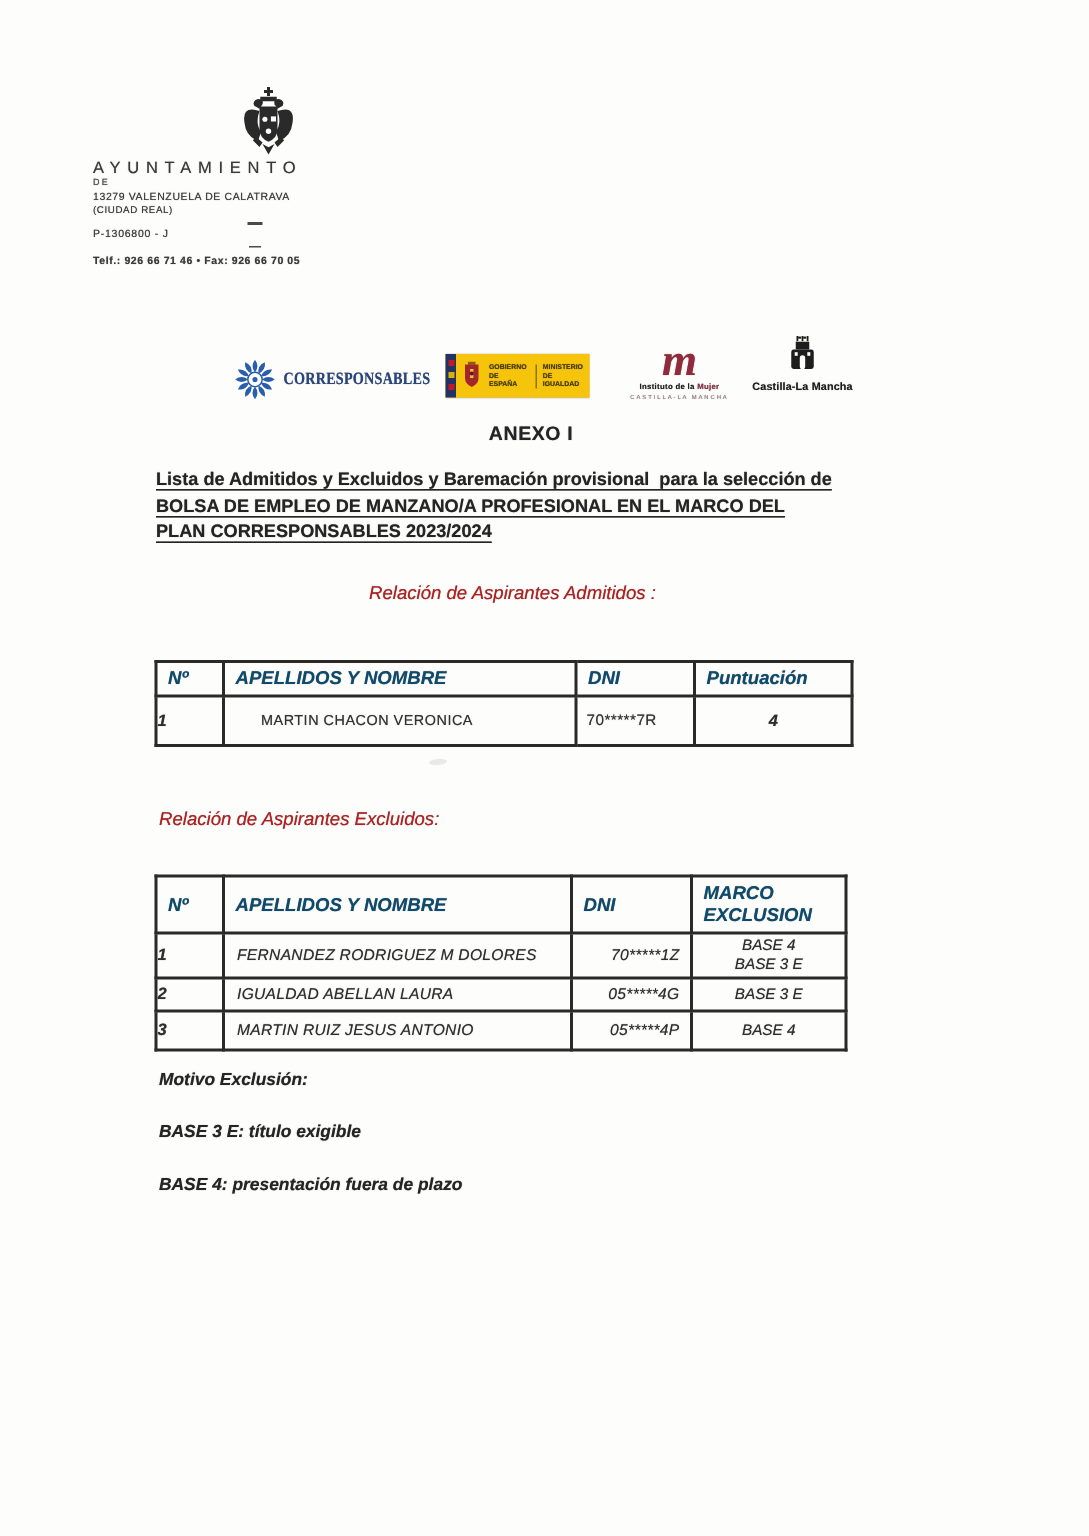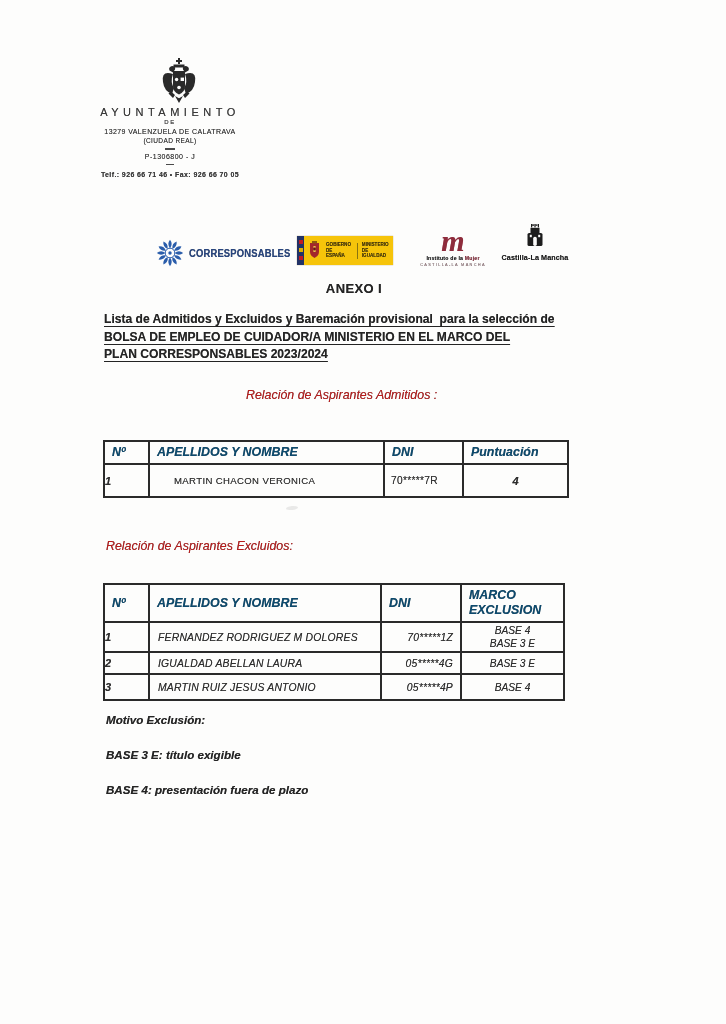--- a/index.html
+++ b/index.html
@@ -2,32 +2,32 @@
 <html><head>
 <meta charset="utf-8">
 <style>
   html,body{margin:0;padding:0;background:#e8e8e8;}
   .page{
     position:relative;width:726px;height:1024px;background:#fdfdfc;
     font-family:"Liberation Sans",sans-serif;color:#2d2d2d;overflow:hidden;
     text-shadow:0 0 .6px rgba(45,45,45,.65);
   }
   
-  .letterhead{position:absolute;left:62px;top:58px;width:216px;text-align:center;}
+  .letterhead{position:absolute;left:62px;top:58px;width:216px;text-align:left;}
   .crest{display:block;margin:0 auto 2px auto;transform:translateX(9px);}
   .org-name{font-size:11px;letter-spacing:4.5px;color:#3a3a3a;margin-top:2px;white-space:pre;}
   .org-of{font-size:6px;letter-spacing:1.5px;margin-top:1px;color:#4a4a4a;}
   .lh-addr{font-size:7px;letter-spacing:.4px;margin-top:3px;color:#3a3a3a;white-space:pre;}
   .lh-prov{font-size:6.5px;letter-spacing:.4px;margin-top:2px;color:#3a3a3a;}
   .lh-rule{width:10px;height:2px;background:#4a4a4a;margin:4px auto 3px auto;}
   .lh-rule.thin{width:8px;height:1.4px;margin:4px auto 2px auto;}
   .lh-nif{font-size:7px;letter-spacing:.5px;color:#3a3a3a;}
   .lh-contact{font-size:7px;font-weight:bold;letter-spacing:.4px;margin-top:6px;color:#3a3a3a;white-space:pre;}
   
-  .logo-corr{position:absolute;left:156px;top:239px;display:flex;align-items:center;}
+  .logo-corr{position:absolute;left:156px;top:239px;display:flex;align-items:center;font-family:Liberation Serif, serif;}
   .corr-label{margin-left:5px;font-size:11.5px;font-weight:bold;color:#27457f;
     transform:scaleX(.82);transform-origin:left center;letter-spacing:.2px;white-space:pre;}
   .logo-gob{position:absolute;left:297px;top:236px;width:96px;height:29px;background:#f6c40a;
     display:flex;align-items:center;box-shadow:0 0 1px rgba(120,90,0,.6);}
   .gob-flag{width:7px;height:29px;background:#223266;position:relative;flex:0 0 auto;}
   .gob-flag .fr{position:absolute;left:1.5px;width:4px;height:4px;}
   .gob-coa{margin-left:3px;flex:0 0 auto;}
   .gob-col{font-size:4.6px;line-height:1.25;font-weight:bold;color:#4a3a05;white-space:pre-line;margin-left:4px;}
   .gob-sep{width:1px;height:16px;background:#8a7410;margin-left:5px;}
   .logo-inst{position:absolute;left:414px;top:228px;width:78px;text-align:center;}
@@ -163,21 +163,21 @@
       <rect x="3.8" y="10.8" width="2" height="2.4" fill="#fdfdfc"></rect>
       <rect x="12.2" y="10.8" width="2" height="2.4" fill="#fdfdfc"></rect>
     </svg>
     <div class="cast-label">Castilla-La Mancha</div>
   </div>
 
   <div class="annex">ANEXO I</div>
 
   <div class="doc-title">
     <div class="tline">Lista de Admitidos y Excluidos y Baremación provisional  para la selección de</div>
-    <div class="tline">BOLSA DE EMPLEO DE CUIDADOR/A MINISTERIO EN EL MARCO DEL</div>
+    <div class="tline">BOLSA DE EMPLEO DE MANZANO/A PROFESIONAL EN EL MARCO DEL</div>
     <div class="tline">PLAN CORRESPONSABLES 2023/2024</div>
   </div>
 
   <div class="sec-heading h-adm">Relación de Aspirantes Admitidos :</div>
 
   <table class="doc-table t-adm">
     <colgroup>
         <col style="width:45px">
         <col style="width:235px">
         <col style="width:79px">

